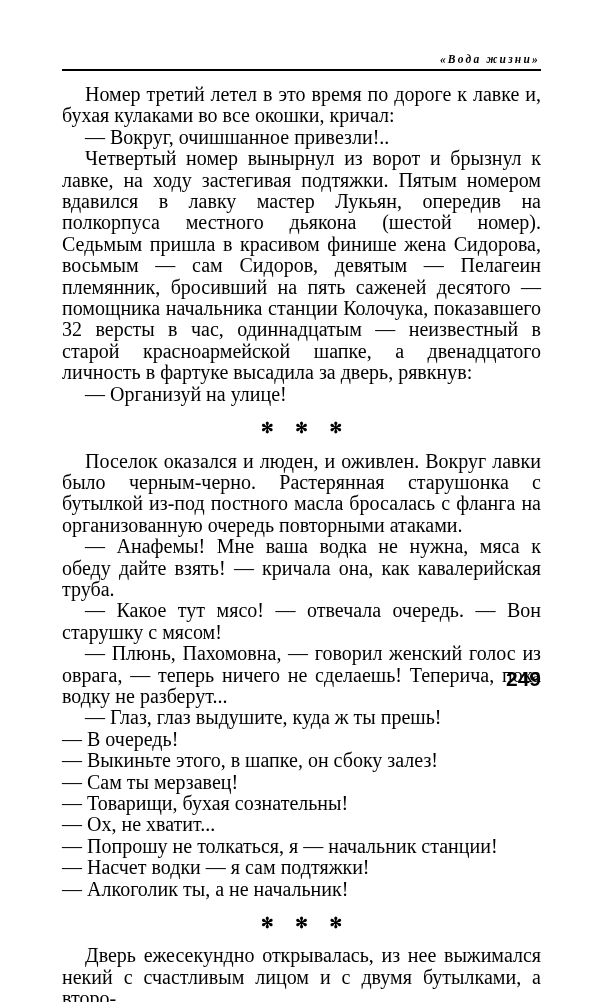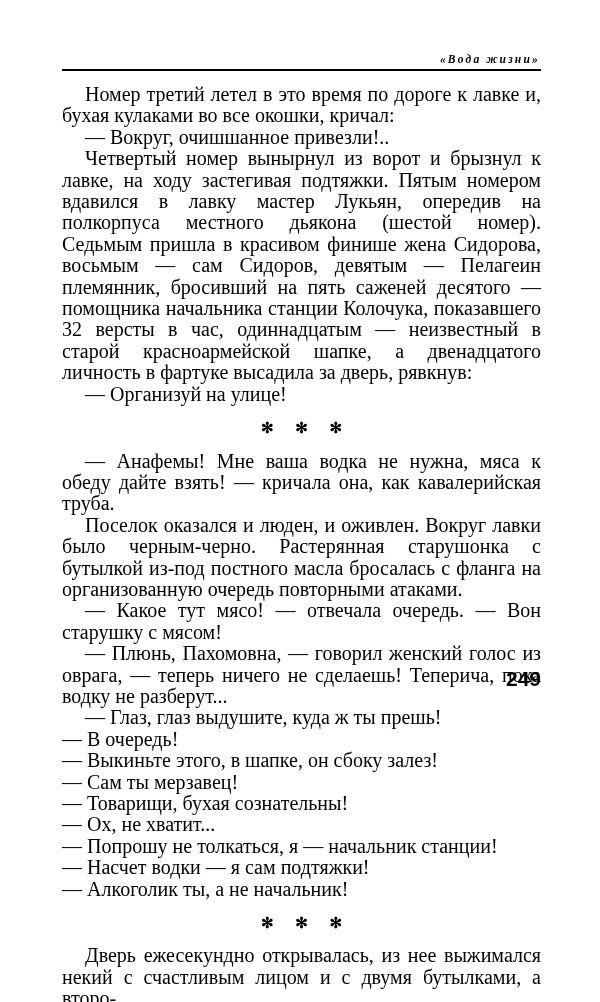--- a/index.html
+++ b/index.html
@@ -119,22 +119,22 @@
 
     <p class="indent">Номер третий летел в это время по дороге к лавке и, бухая кулаками во все окошки, кричал:</p>
     <p class="indent">— Вокруг, очишшанное привезли!..</p>
     <p class="indent">Четвертый номер вынырнул из ворот и брызнул к лавке, на ходу застегивая подтяжки. Пятым номером вдавился в лавку мастер Лукьян, опередив на полкорпуса местного дьякона (шестой номер). Седьмым пришла в красивом финише жена Сидорова, восьмым — сам Сидоров, девятым — Пелагеин племянник, бросивший на пять саженей десятого — помощника начальника станции Колочука, показавшего 32 версты в час, одиннадцатым — неизвестный в старой красноармейской шапке, а двенадцатого личность в фартуке высадила за дверь, рявкнув:</p>
     <p class="indent">— Организуй на улице!</p>
 
     <div class="gap-before-div"></div>
     <p class="divider">✻ ✻ ✻</p>
     <div class="gap-after-div"></div>
 
+    <p class="indent">Поселок оказался и люден, и оживлен. Вокруг лавки было черным-черно. Растерянная старушонка с бутылкой из-под постного масла бросалась с фланга на организованную очередь повторными атаками.</p>
     <p class="indent">— Анафемы! Мне ваша водка не нужна, мяса к обеду дайте взять! — кричала она, как кавалерийская труба.</p>
-    <p class="indent">Поселок оказался и люден, и оживлен. Вокруг лавки было черным-черно. Растерянная старушонка с бутылкой из-под постного масла бросалась с фланга на организованную очередь повторными атаками.</p>
     <p class="indent">— Какое тут мясо! — отвечала очередь. — Вон старушку с мясом!</p>
     <p class="indent">— Плюнь, Пахомовна, — говорил женский голос из оврага, — теперь ничего не сделаешь! Теперича, пока водку не разберут...</p>
     <p class="indent">— Глаз, глаз выдушите, куда ж ты прешь!</p>
     <p class="flush">— В очередь!</p>
     <p class="flush">— Выкиньте этого, в шапке, он сбоку залез!</p>
     <p class="flush">— Сам ты мерзавец!</p>
     <p class="flush">— Товарищи, бухая сознательны!</p>
     <p class="flush">— Ох, не хватит...</p>
     <p class="flush">— Попрошу не толкаться, я — начальник станции!</p>
     <p class="flush">— Насчет водки — я сам подтяжки!</p>

